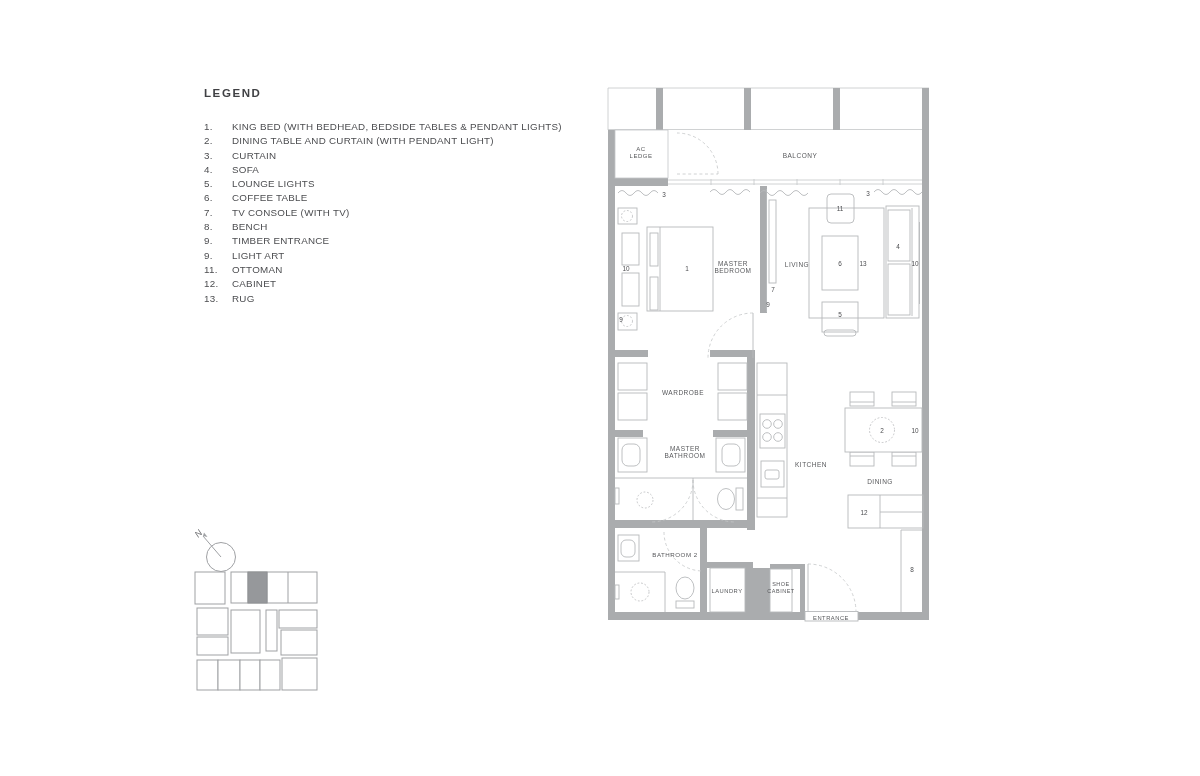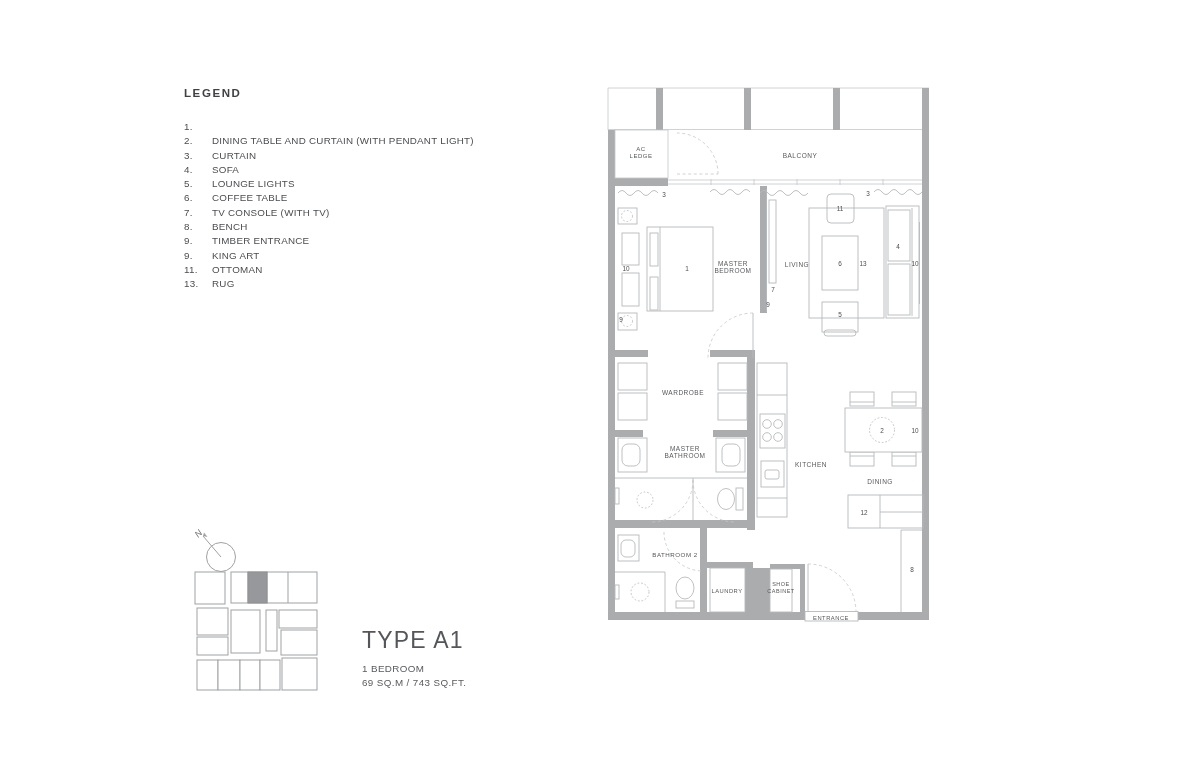--- a/index.html
+++ b/index.html
@@ -2,21 +2,21 @@
 <html style="--wall: #aaacae; --line: #c4c6c8; --text: #57585b; --muted: #6d6e71; --highlight: #96989b;"><head>
 <meta charset="utf-8">
 <style>
   :root{
     --wall:#aaacae; --line:#c4c6c8; --line2:#b7b9bb; --text:#57585b; --muted:#6d6e71; --highlight:#96989b;
   }
   html,body{margin:0;padding:0;background:#fff;}
   #canvas{position:relative;width:1200px;height:776px;background:#fff;overflow:hidden;
           font-family:"Liberation Sans",sans-serif;color:var(--text);}
   
-  #legend{position:absolute;left:184px;top:87px;width:400px;}
+  #legend{position:absolute;left:204px;top:87px;width:400px;}
   .lg-title{font-size:11.5px;font-weight:bold;letter-spacing:1.6px;color:#404144;margin:0 0 21px 0;}
   .lg-row{display:flex;font-size:9.8px;letter-spacing:.25px;line-height:14.3px;color:#4c4d50;}
   .lg-num{width:28px;flex:none;}
   .lg-text{white-space:nowrap;}
   
   #titleblock{position:absolute;left:362px;top:627px;}
   .tb-type{font-size:23px;font-weight:400;letter-spacing:1.2px;color:#55565a;margin:0;}
   .tb-sub{font-size:9.8px;letter-spacing:.4px;color:#5a5b5e;margin:9px 0 0 0;}
   .tb-area{font-size:9.8px;letter-spacing:.4px;color:#5a5b5e;margin:3px 0 0 0;}
   
@@ -38,20 +38,21 @@
 </head>
 <body>
 
 <div id="canvas">
 
   <div id="legend">
     <p class="lg-title">LEGEND</p>
     <div>
         <div class="lg-row">
           <span class="lg-num">1.</span>
+          <span class="lg-text">KING BED (WITH BEDHEAD, BEDSIDE TABLES &amp; PENDANT LIGHTS)</span>
         </div>
         <div class="lg-row">
           <span class="lg-num">2.</span>
           <span class="lg-text">DINING TABLE AND CURTAIN (WITH PENDANT LIGHT)</span>
         </div>
         <div class="lg-row">
           <span class="lg-num">3.</span>
           <span class="lg-text">CURTAIN</span>
         </div>
         <div class="lg-row">
@@ -73,25 +74,29 @@
         <div class="lg-row">
           <span class="lg-num">8.</span>
           <span class="lg-text">BENCH</span>
         </div>
         <div class="lg-row">
           <span class="lg-num">9.</span>
           <span class="lg-text">TIMBER ENTRANCE</span>
         </div>
         <div class="lg-row">
           <span class="lg-num">9.</span>
-          <span class="lg-text">KING ART</span>
+          <span class="lg-text">LIGHT ART</span>
         </div>
         <div class="lg-row">
           <span class="lg-num">11.</span>
           <span class="lg-text">OTTOMAN</span>
+        </div>
+        <div class="lg-row">
+          <span class="lg-num">12.</span>
+          <span class="lg-text">CABINET</span>
         </div>
         <div class="lg-row">
           <span class="lg-num">13.</span>
           <span class="lg-text">RUG</span>
         </div>
       </div>
   </div>
 
   <svg id="north" width="62" height="52" viewBox="0 0 62 52">
     <circle cx="29" cy="33" r="14.5" fill="none" stroke="#9fa1a4" stroke-width="1"></circle>
@@ -321,19 +326,14 @@
         <text x="298" y="169" class="callout">4</text>
         <text x="315" y="186" class="callout">10</text>
         <text x="240" y="237" class="callout">5</text>
         <text x="282" y="353" class="callout">2</text>
         <text x="315" y="353" class="callout">10</text>
         <text x="264" y="435" class="callout">12</text>
         <text x="312" y="492" class="callout">8</text>
       </g>
   </svg>
 
-  <div id="titleblock">
-    <p class="tb-type">TYPE A1</p>
-    <p class="tb-sub">1 BEDROOM</p>
-    <p class="tb-area">69 SQ.M / 743 SQ.FT.</p>
-  </div>
 
 </div>
 
 </body></html>

